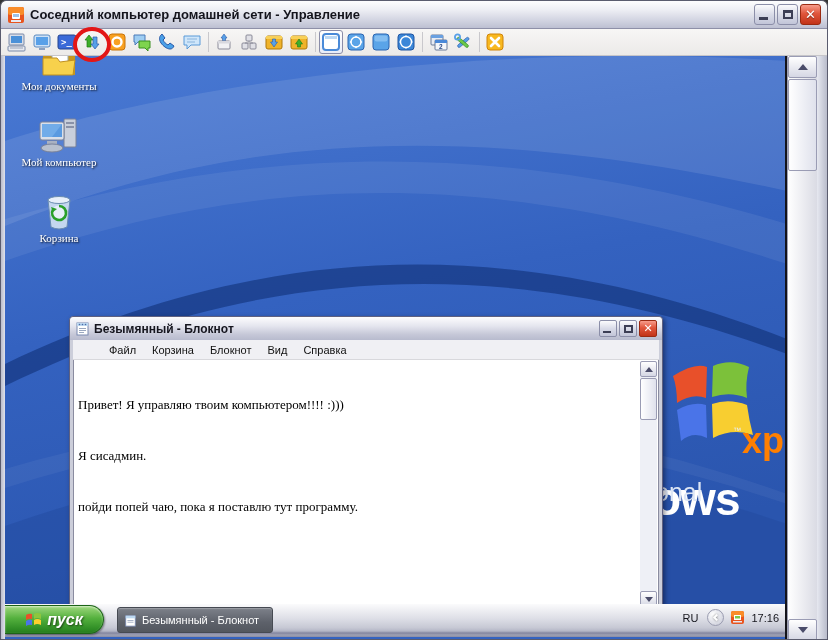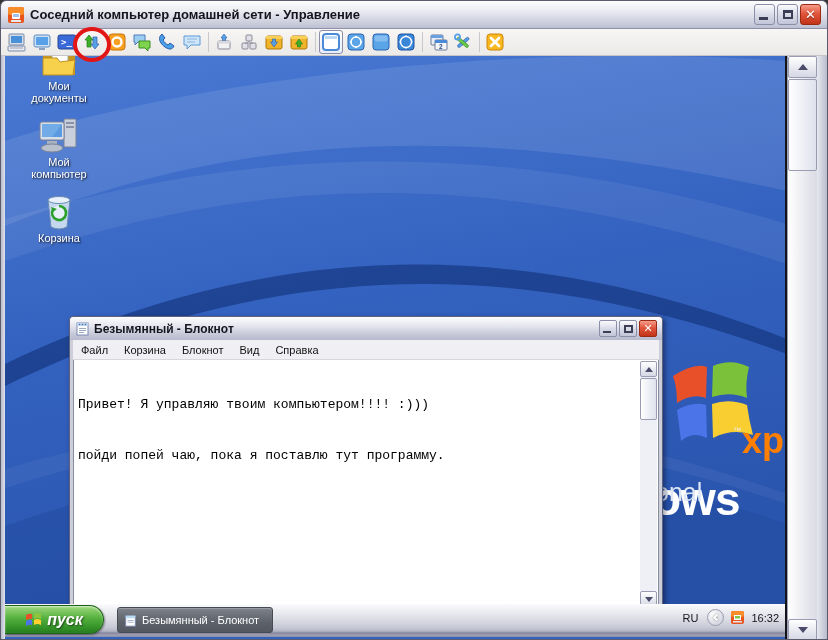--- a/index.html
+++ b/index.html
@@ -51,21 +51,21 @@
   
   .vscroll{width:30px;background:linear-gradient(90deg,#ffffff,#dadbe4);display:flex;flex-direction:column;border-left:1px solid #9fa1b4;}
   .sbtn{height:22px;border:1px solid #9a9cb4;border-radius:2px;background:linear-gradient(#ffffff,#d5d7e4);display:flex;align-items:center;justify-content:center;}
   .sthumb{height:92px;margin-top:1px;border:1px solid #9a9cb4;border-radius:2px;background:linear-gradient(90deg,#ffffff,#dfe1ec);}
   .strack{flex:1;}
   .arrow-up{width:0;height:0;border-left:5px solid transparent;border-right:5px solid transparent;border-bottom:6px solid #4a4c6a;}
   .arrow-dn{width:0;height:0;border-left:5px solid transparent;border-right:5px solid transparent;border-top:6px solid #4a4c6a;}
   
   .dicon{position:absolute;width:80px;display:flex;flex-direction:column;align-items:center;z-index:5;}
   .dicon .lbl{margin-top:2px;font-size:11px;color:#fff;text-align:center;line-height:12px;
-    text-shadow:1px 1px 2px rgba(0,0,0,.85);}
+    text-shadow:1px 1px 2px rgba(0,0,0,.85);font-family:Liberation Serif, serif;}
   
   .xplogo{position:absolute;left:648px;top:300px;width:200px;height:160px;z-index:3;}
   .xplogo .flag{position:absolute;left:12px;top:2px;}
   .xplogo .ows{position:absolute;left:0px;top:76px;font-size:46px;font-weight:bold;color:#fff;letter-spacing:-1px;margin-top:40px;}
   .xplogo .xp{position:absolute;left:89px;top:64px;font-size:36px;font-weight:bold;color:#ff7f00;}
   .xplogo .tm{position:absolute;left:80px;top:70px;font-size:8px;color:#e8eef8;}
   .xplogo .onal{position:absolute;left:2px;top:122px;font-size:25px;color:#dde6f5;font-weight:400;}
   
   .notepad{
     position:absolute;left:64px;top:260px;width:594px;height:296px;z-index:20;
@@ -76,25 +76,25 @@
   .np-title{height:23px;display:flex;align-items:center;padding:0 2px;
     background:linear-gradient(#fdfdfe,#e4e5ee 40%,#c6c8d8 75%,#b8bbce);
     border-radius:4px 4px 0 0;margin:0 -3px;padding:0 5px;}
   .np-title .np-ico{margin-right:4px;}
   .np-title .t{flex:1;font-size:12px;font-weight:bold;color:#16161f;white-space:nowrap;}
   .npbtn{width:18px;height:17px;border:1px solid #8b8ea8;border-radius:2px;margin-left:2px;
     background:linear-gradient(#fbfbfd,#d9dbe8 50%,#c2c5d8);display:flex;align-items:center;justify-content:center;position:relative;}
   .npbtn.close{background:linear-gradient(#f79c8b,#e0563c 45%,#c23318);border-color:#9a2a12;}
   .npbtn .glyph-min{left:3px;bottom:3px;width:8px;height:2px;}
   .npbtn .glyph-max{width:9px;height:8px;border-width:2px;border-top-width:2px;}
-  .np-menu{height:20px;background:#f0f0f4;border-bottom:1px solid #d8d8dc;display:flex;align-items:center;font-size:11px;color:#111;}
+  .np-menu{height:20px;background:#f0f0f4;border-bottom:1px solid #d8d8dc;display:flex;align-items:center;font-size:11px;color:#111;padding-left:28px;}
   .np-menu span{padding:2px 8px;}
   .np-body{position:relative;background:#fff;height:249px;border:1px solid #8a8ca0;border-top:none;}
   .np-text{position:absolute;left:0;top:0;right:19px;bottom:0;padding:2px 4px;
-    font-family:Liberation Mono, monospace;font-size:13px;line-height:17px;color:#000;white-space:pre;overflow:hidden;}
+    font-family:Liberation Serif, serif;font-size:13px;line-height:17px;color:#000;white-space:pre;overflow:hidden;}
   .np-scroll{position:absolute;right:1px;top:1px;bottom:1px;width:17px;background:#eef0f6;display:flex;flex-direction:column;}
   .np-scroll .sbtn{height:16px;border-radius:2px;}
   .np-scroll .sthumb{height:42px;}
   .np-scroll .arrow-up{border-left-width:4px;border-right-width:4px;border-bottom-width:5px;}
   .np-scroll .arrow-dn{border-left-width:4px;border-right-width:4px;border-top-width:5px;}
   
   .rtaskbar{position:absolute;left:0;bottom:4px;width:100%;height:33px;z-index:30;
     background:linear-gradient(#fbfbfc 0%,#dddee6 45%,#c6c8d4 72%,#b4b6c6 82%,#83859f 88%,#9fa1b4 94%,#8a8ca4 100%);}
   .startbtn{position:absolute;left:0;top:1px;height:29px;width:99px;border-radius:0 15px 15px 0;
     background:linear-gradient(#9fd87e,#55b13e 45%,#2f8d25 85%,#267c1e);
@@ -372,20 +372,21 @@
         <div class="np-menu">
           <span>Файл</span>
           <span>Корзина</span>
           <span>Блокнот</span>
           <span>Вид</span>
           <span>Справка</span>
         </div>
         <div class="np-body">
           <div class="np-text">
             <div>Привет! Я управляю твоим компьютером!!!! :)))</div>
+            <div>Я сисадмин.</div>
             <div>пойди попей чаю, пока я поставлю тут программу.</div>
           </div>
           <div class="np-scroll">
             <div class="sbtn">
                 <span class="arrow-up"></span>
               </div>
             <div class="sthumb"></div>
             <div class="strack"></div>
             <div class="sbtn">
                 <span class="arrow-dn"></span>
@@ -418,21 +419,21 @@
           <div class="chev">
               <i></i>
             </div>
           <svg width="15" height="15" viewBox="0 0 15 15">
             <rect x="1" y="1" width="13" height="13" rx="2" fill="#e8541e"></rect>
             <rect x="1" y="1" width="13" height="6" rx="2" fill="#f98c2a"></rect>
             <rect x="4" y="5" width="7" height="5" fill="#fff"></rect>
             <rect x="5" y="6" width="5" height="2.5" fill="#7ec84e"></rect>
             <rect x="3" y="11" width="9" height="1.5" fill="#e8e8f0"></rect>
           </svg>
-          <span class="time">16:32</span>
+          <span class="time">17:16</span>
         </div>
       </div>
     </div>
 
     <div class="vscroll">
       <div class="sbtn">
           <span class="arrow-up"></span>
         </div>
       <div class="sthumb"></div>
       <div class="strack"></div>

